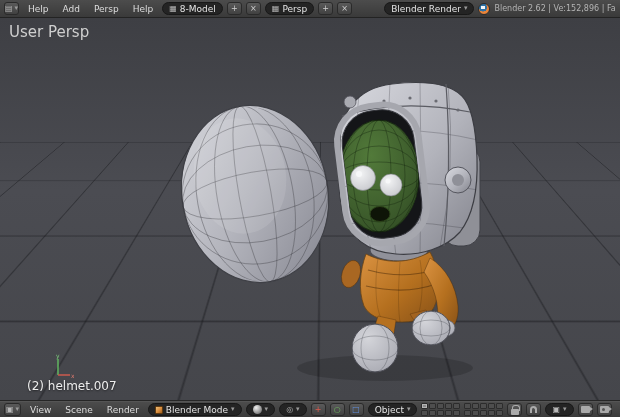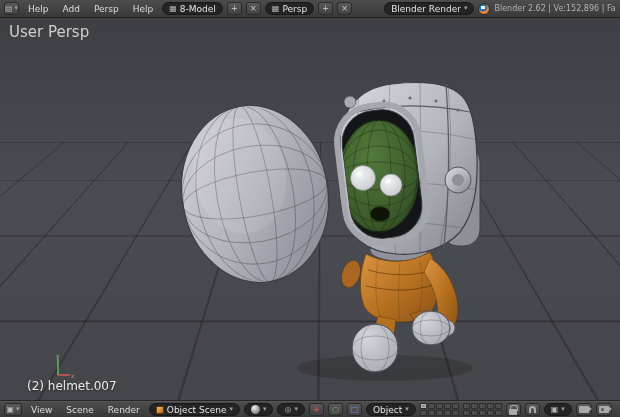--- a/index.html
+++ b/index.html
@@ -258,21 +258,21 @@
     <div class="btn">
       <span class="mini-ico">▣</span>
       <span class="caret">▾</span>
     </div>
     <span class="menu">View</span>
     <span class="menu">Scene</span>
     <span class="menu">Render</span>
 
     <div class="field">
       <span class="mode-cube"></span>
-      <span>Object Scene</span>
+      <span>Blender Mode</span>
       <span class="caret">▾</span>
     </div>
 
     <div class="field">
       <span class="sphere-ico"></span>
       <span class="caret">▾</span>
     </div>
 
     <div class="field">
       <span class="mini-ico">◎</span>

